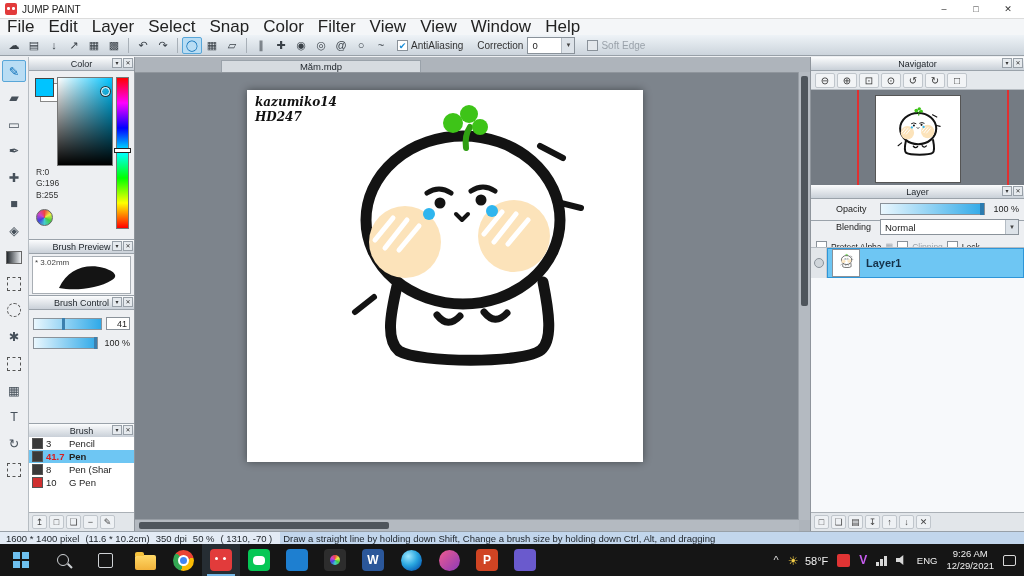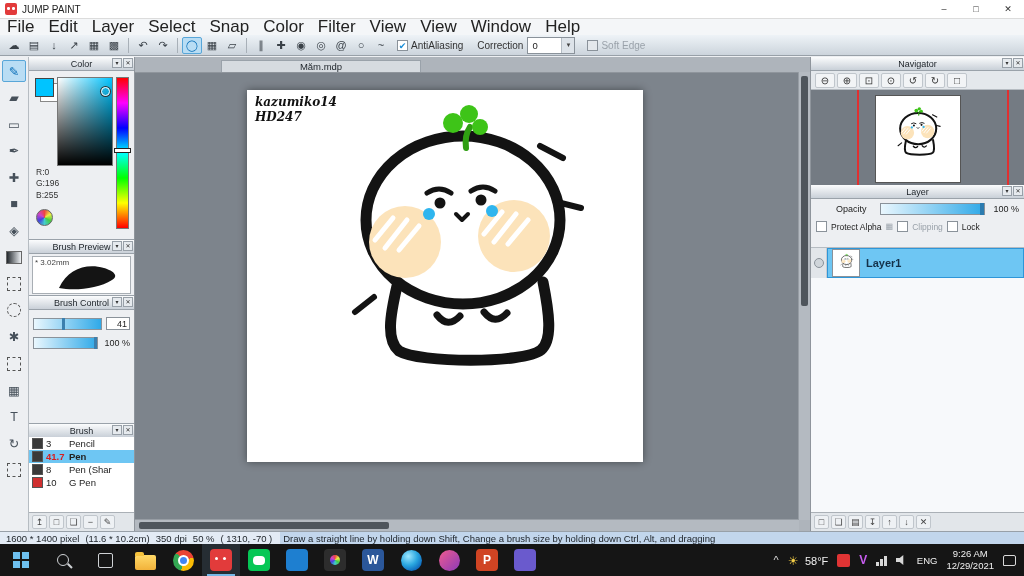--- a/index.html
+++ b/index.html
@@ -86,21 +86,21 @@
   .art{position:absolute;left:0;top:0;}
   .sig{font:italic bold 12px "DejaVu Serif",serif;fill:#111;}
   .hscroll{position:absolute;left:0;bottom:0;right:11px;height:11px;background:#b4bac1;border-top:1px solid #979da4;}
   .hscroll .sthumb{position:absolute;left:4px;top:2px;bottom:2px;width:250px;background:#4e555c;border-radius:2px;}
   .vscroll{position:absolute;right:0;top:15px;bottom:11px;width:11px;background:#b4bac1;border-left:1px solid #979da4;}
   .vscroll .sthumb{position:absolute;top:4px;left:2px;right:2px;height:230px;background:#4e555c;border-radius:2px;}
   .scorner{position:absolute;right:0;bottom:0;width:11px;height:11px;background:#aeb4bb;}
 
   
   .right-panels{position:absolute;left:810px;top:57px;width:214px;height:474px;background:#edeff2;border-left:1px solid #8f959c;box-sizing:border-box;}
-  .panel-nav{top:0;height:128px;}
+  .panel-nav{top:0;height:164px;}
   .nav-zoomrow{height:18px;display:flex;align-items:center;gap:2px;padding-left:4px;background:#e4e8ec;border-bottom:1px solid #b6bcc2;}
   .nav-btn{width:20px;height:15px;font-size:10px;display:flex;align-items:center;justify-content:center;color:#333;border:1px solid #c0c6cc;background:#f2f4f6;border-radius:2px;}
   .nav-thumb-area{position:relative;height:96px;background:#747b83;overflow:hidden;}
   .red-line{position:absolute;top:0;bottom:0;width:2px;background:#e03030;}
   .nav-thumb{position:absolute;left:50%;top:5px;transform:translateX(-50%);width:84px;height:86px;background:#fff;border:1px solid #555;display:flex;align-items:center;justify-content:center;}
   .panel-layer{top:128px;bottom:0;border-bottom:none;}
   .lr-row{display:flex;align-items:center;margin:4px 5px 0 5px;gap:4px;}
   .lr-label{font-size:9px;color:#222;width:40px;flex:0 0 auto;margin-left:20px;}
   .lr-slider{flex:1;height:10px;border:1px solid #8a929a;background:linear-gradient(to right,#eaf7fe,#2fa9e8);position:relative;}
   .lr-slider .thumb{position:absolute;right:0;top:-1px;bottom:-1px;width:4px;background:#2c7cb0;}
@@ -449,20 +449,27 @@
           <span class="ph-btn">✕</span>
         </span>
       </div>
       <div class="lr-row">
         <span class="lr-label">Opacity</span>
         <div class="lr-slider">
             <span class="thumb"></span>
           </div>
         <span class="lr-val">100 %</span>
       </div>
+      <div class="lr-row">
+        <span class="lr-label">Blending</span>
+        <span class="lr-select">
+          <span class="dd-val">Normal</span>
+          <span class="dd-arrow">▼</span>
+        </span>
+      </div>
       <div class="lr-checks">
         <span class="mini-chk"></span>
         <span class="chk-label">Protect Alpha</span>
         <span class="grid-glyph">▦</span>
         <span class="mini-chk"></span>
         <span class="chk-label disabled">Clipping</span>
         <span class="mini-chk"></span>
         <span class="chk-label">Lock</span>
       </div>
       <div class="layer-list">

